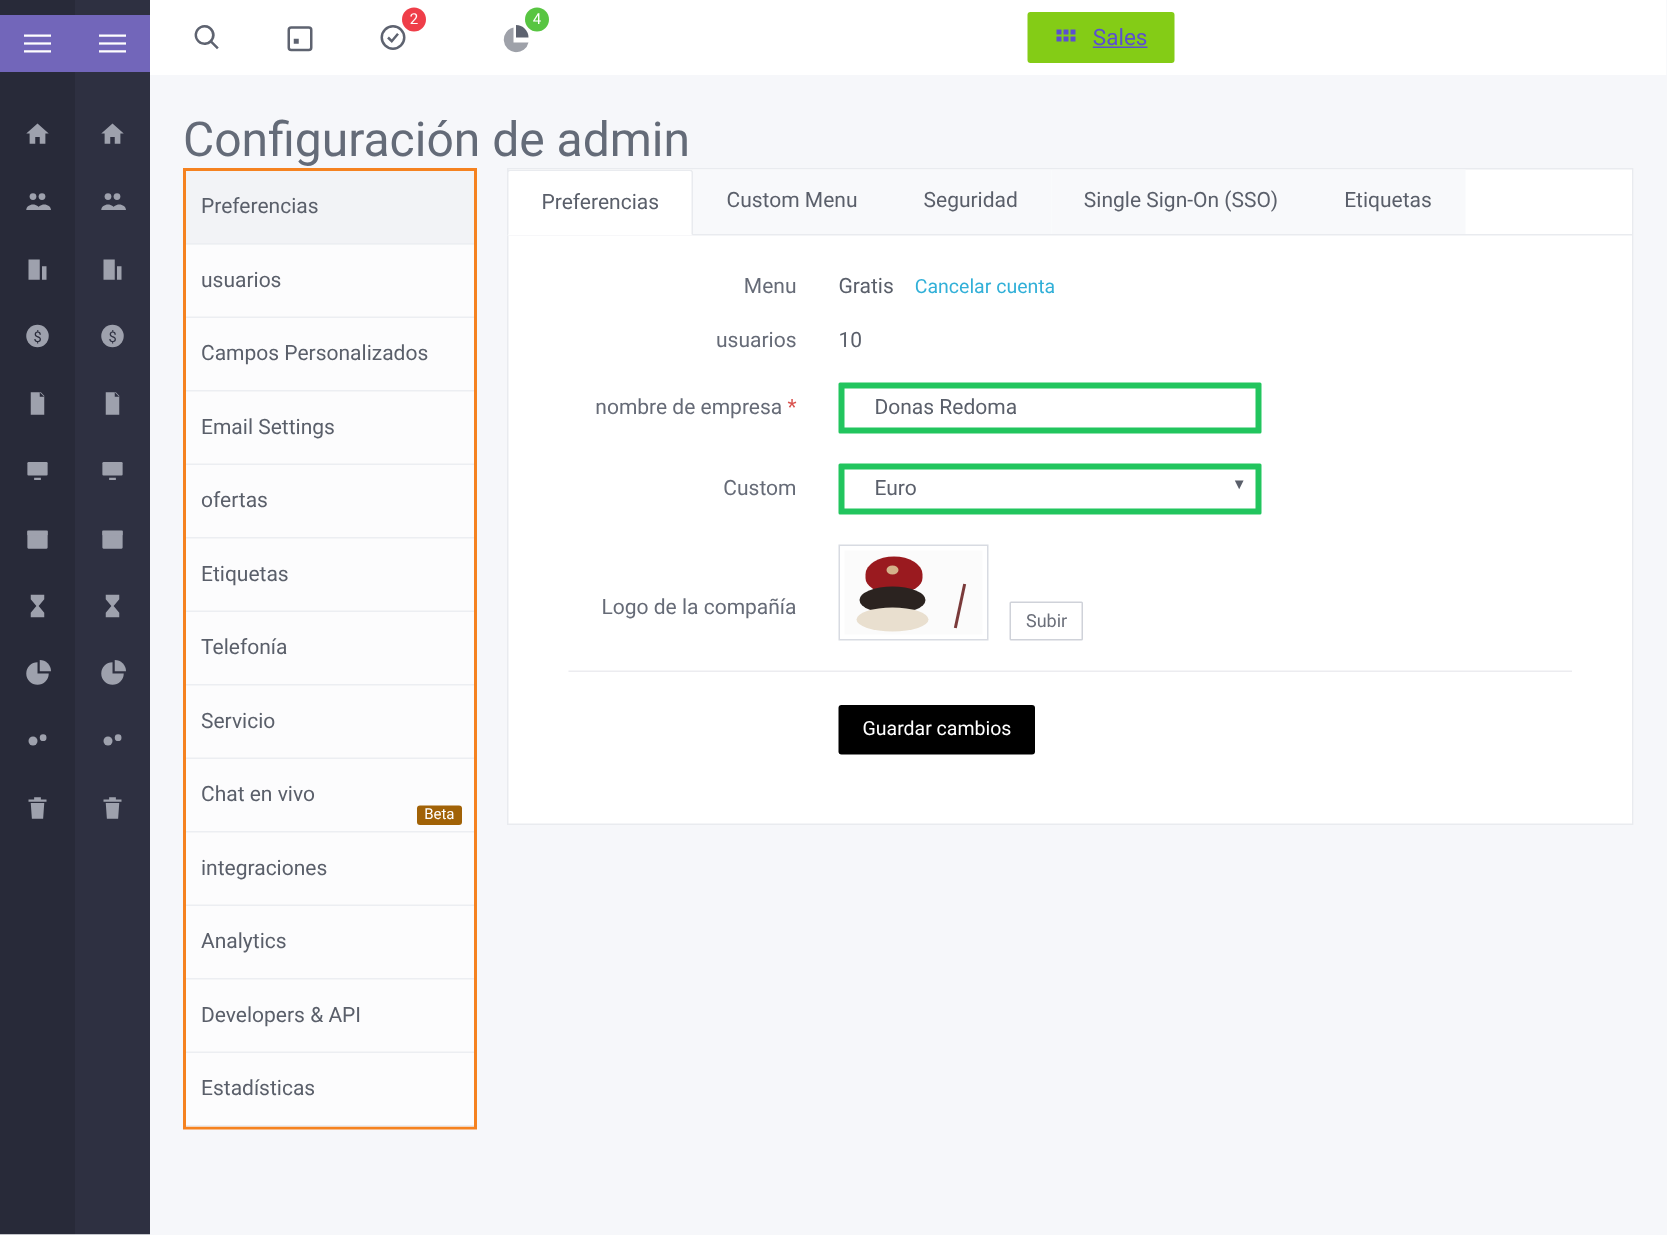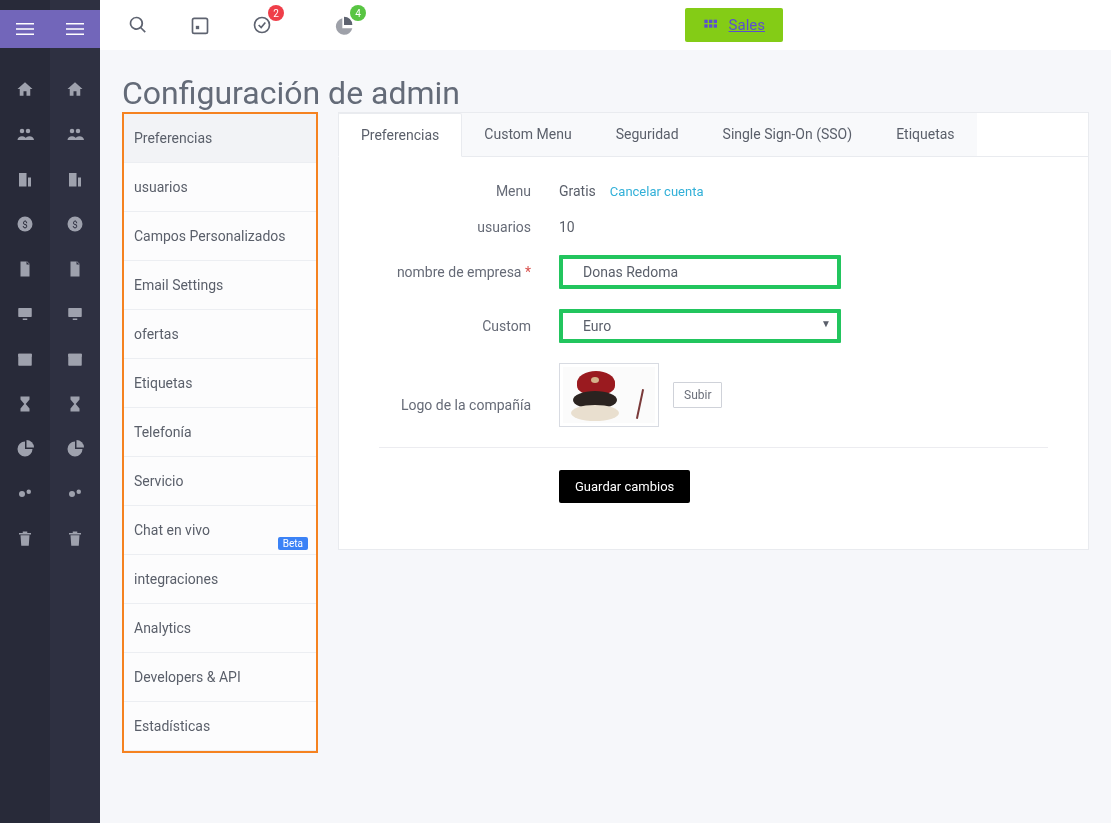--- a/index.html
+++ b/index.html
@@ -25,21 +25,21 @@
   
   .page { position: absolute; left: 100px; right: 0; top: 50px; padding: 24px 22px; }
   .page-title { font-size: 32px; font-weight: 400; color: #646b78; }
 
   .columns { display: flex; gap: 20px; align-items: flex-start; }
 
   
   .settings-nav { width: 196px; border: 2px solid #f58220; background: #fcfcfd; }
   .settings-nav .item { padding: 16px 10px 16px 10px; font-size: 14px; color: #5a5f6a; border-bottom: 1px solid #eceef2; cursor: pointer; position: relative; }
   .settings-nav .item.active { background: #f2f3f6; }
-  .beta { position: absolute; right: 8px; bottom: 4px; background: #3b82f6; color: #fff; font-size: 10px; padding: 1px 5px; border-radius: 2px; }
+  .beta { position: absolute; right: 8px; bottom: 4px; background: #a16207; color: #fff; font-size: 10px; padding: 1px 5px; border-radius: 2px; }
 
   
   .card { flex: 1; background: #fff; border: 1px solid #e9ebef; }
   .tabs { display: flex; border-bottom: 1px solid #e9ebef; }
   .tab { padding: 13px 22px; font-size: 14px; color: #5a5f6a; cursor: pointer; }
   .tab.active { border: 1px solid #e9ebef; border-bottom: 1px solid #fff; margin-bottom: -1px; background: #fff; border-radius: 2px 2px 0 0; margin-left: -1px; }
   .tab:not(.active) { background: #f8f9fb; }
 
   .form { padding: 26px 40px; }
   .row { display: flex; align-items: center; margin-bottom: 20px; }
@@ -312,21 +312,21 @@
             <span class="sel-wrap">
               <select class="sel">
                 <option>Euro</option>
               </select>
             </span>
           </div>
         </div>
 
         <div class="row" style="align-items:flex-start;">
           <div class="lbl" style="padding-top:6px;margin-top:28px;">Logo de la compañía</div>
-          <div class="val" style="">
+          <div class="val" style="align-items:flex-end;">
             <div class="logo-box">
               <div class="donut">
                   <div class="d1"></div>
                   <div class="d2"></div>
                   <div class="d3"></div>
                   <div class="stick"></div>
                 </div>
             </div>
             <button class="btn-sm">Subir</button>
           </div>

